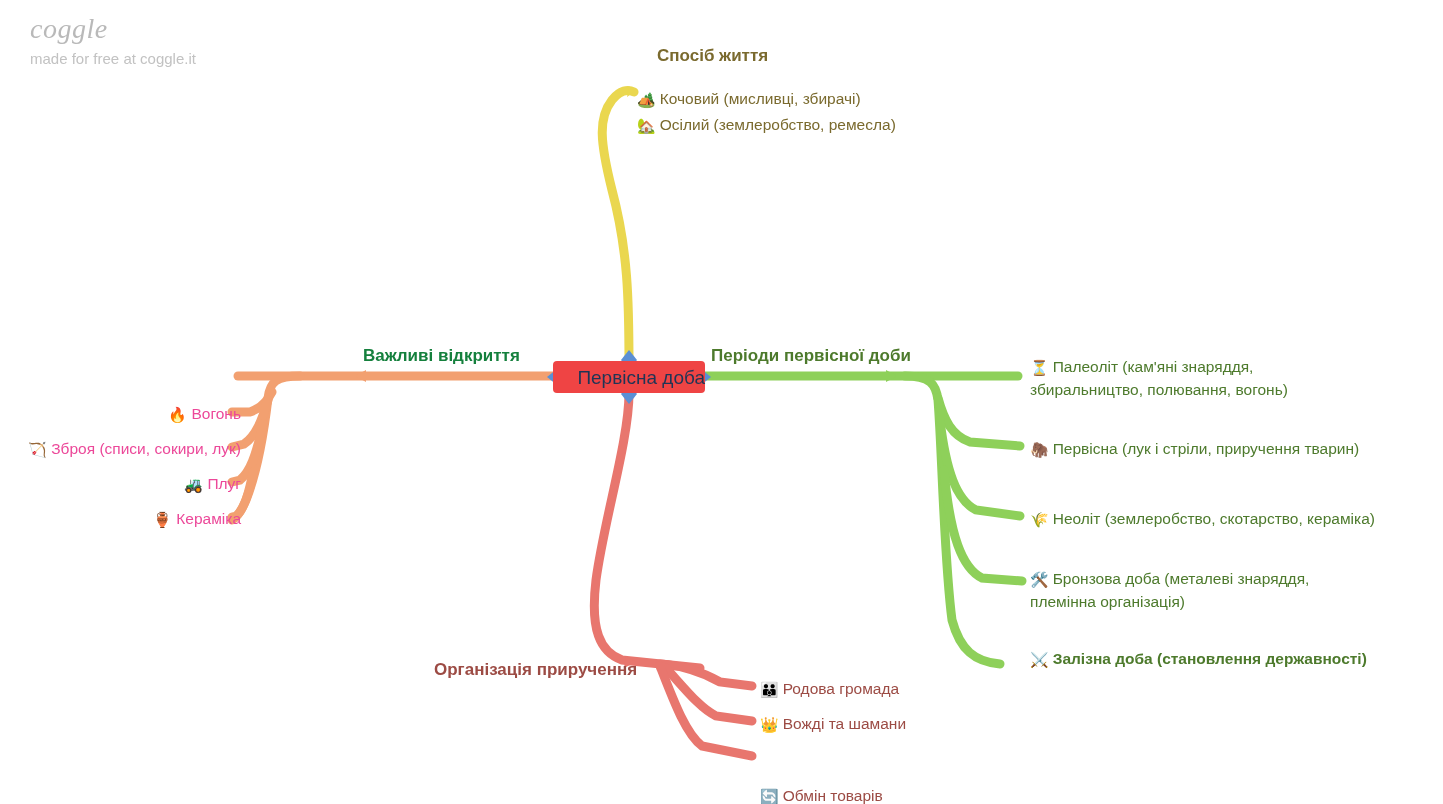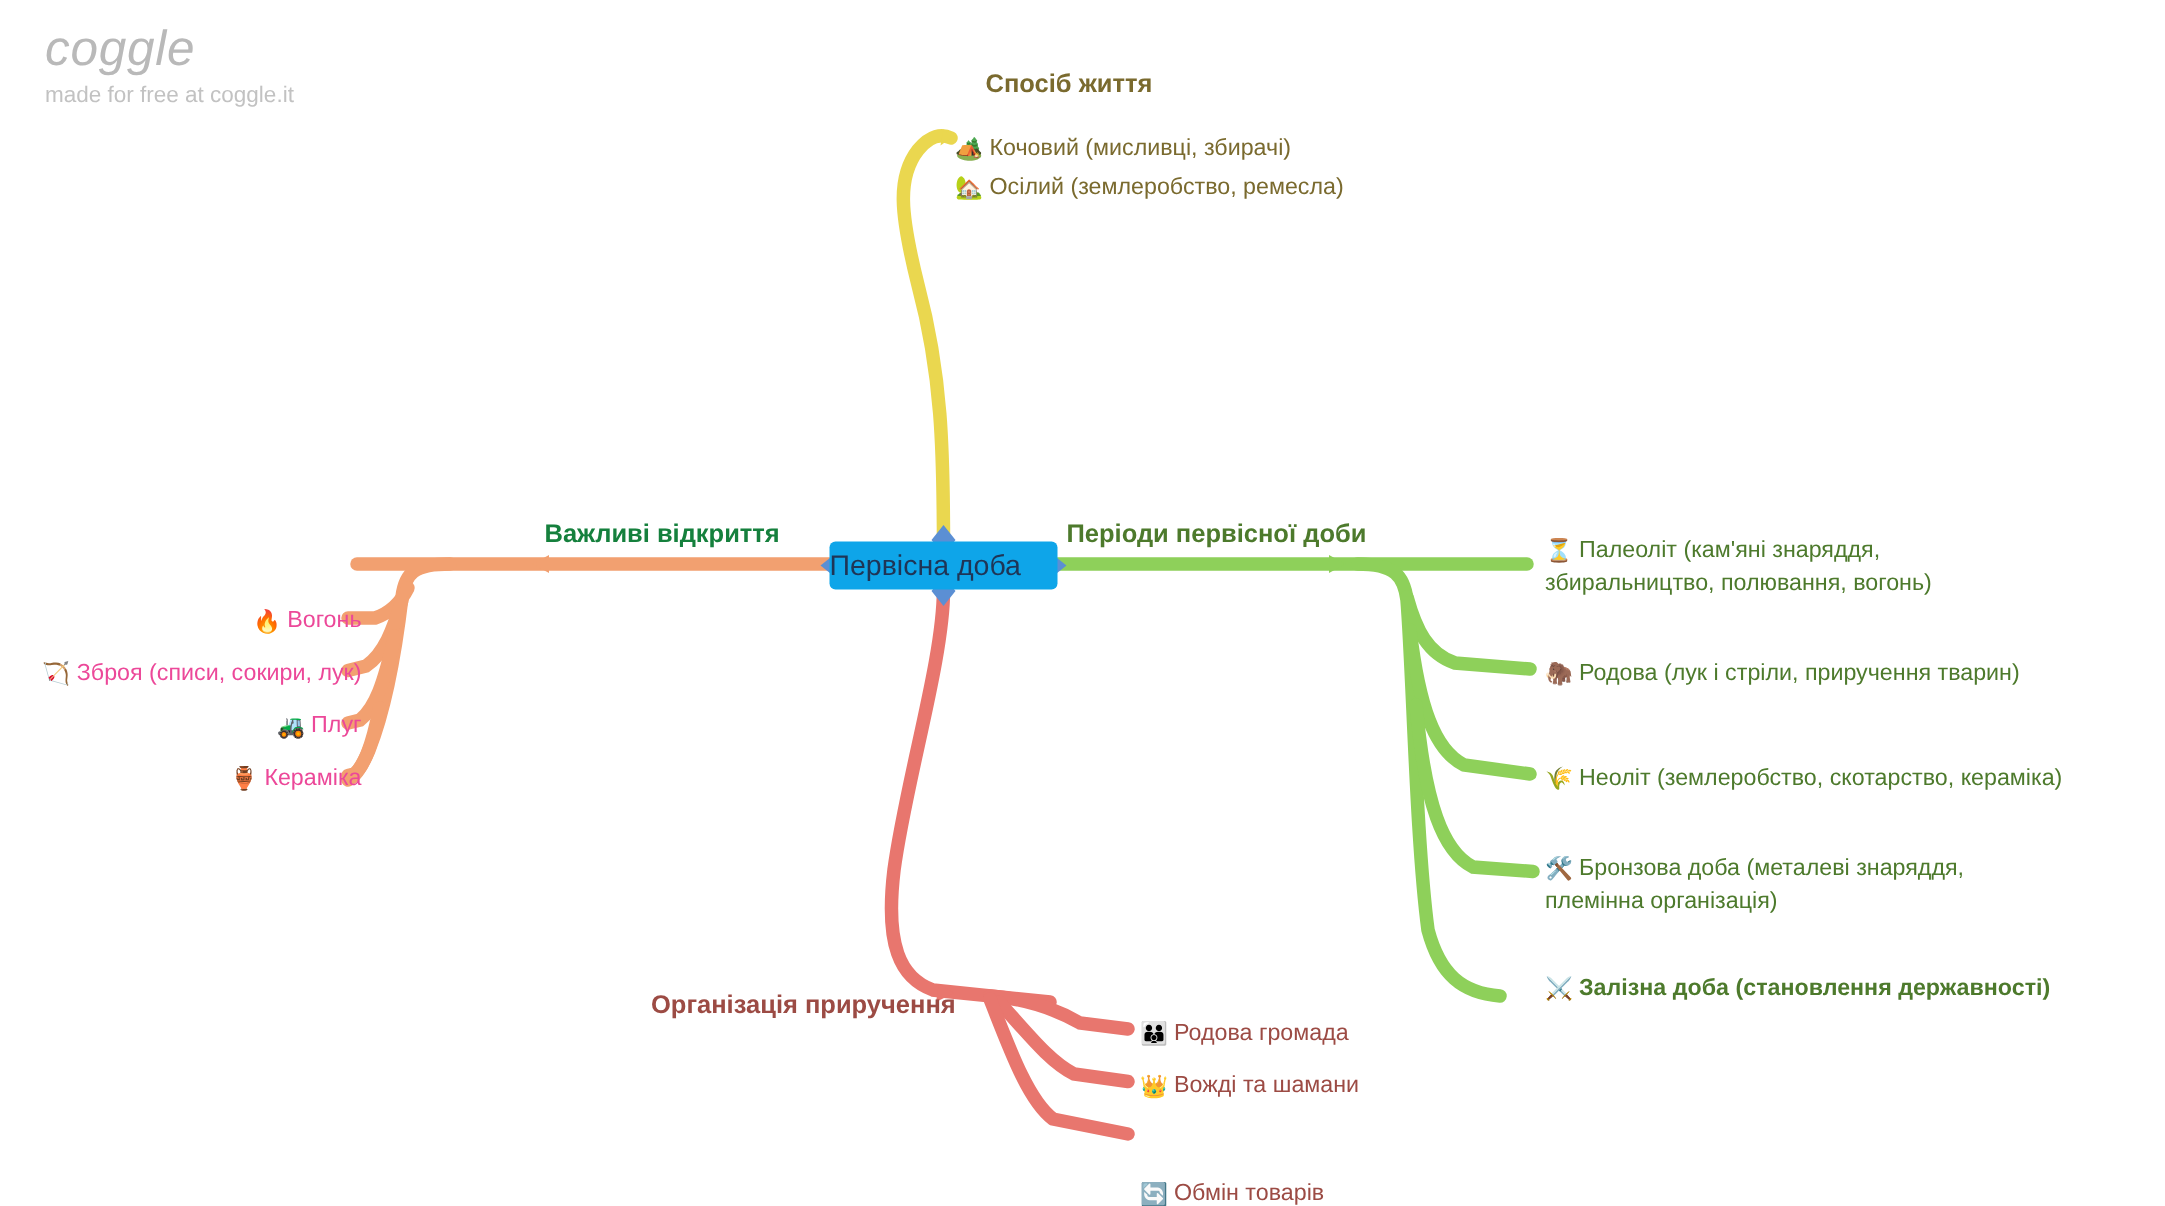--- a/index.html
+++ b/index.html
@@ -23,48 +23,48 @@
   }
 
   
   .brand {
     position: absolute;
     left: 30px;
     top: 14px;
     user-select: none;
   }
   .brand-logo {
-    font-family: Liberation Sans, sans-serif;
+    font-family: Liberation Serif, serif;
     font-style: italic;
-    font-size: 33px;
+    font-size: 28px;
     color: #b9b9b9;
     letter-spacing: 0.5px;
     line-height: 1.1;
   }
   .brand-sub {
     font-family: "Liberation Sans", sans-serif;
     font-size: 15px;
     color: #c2c2c2;
     margin-top: 6px;
     line-height: 1.1;
   }
 
   
   .center-node {
     position: absolute;
     left: 553px;
     top: 361px;
     width: 152px;
     height: 32px;
-    background: #0ea5e9;
+    background: #ef4444;
     border-radius: 4px;
     box-sizing: border-box;
     display: flex;
     align-items: center;
-    justify-content: flex-start;
+    justify-content: flex-end;
     color: #1f3556;
     font-size: 19px;
     line-height: 1;
     white-space: nowrap;
     z-index: 6;
   }
 
   
   .branch-label {
     position: absolute;
@@ -199,21 +199,21 @@
   <span class="emoji">🚜</span><span>Плуг</span>
 </div>
 <div class="leaf leaf-left c-orange" style="left:0px; top:508px; width:228px;">
   <span class="emoji">🏺</span><span>Кераміка</span>
 </div>
 
 <div class="leaf leaf-right c-green" style="left:1030px; top:356px; width:330px;">
   <span class="emoji">⏳</span><span>Палеоліт (кам'яні знаряддя, збиральництво, полювання, вогонь)</span>
 </div>
 <div class="leaf leaf-right c-green" style="left:1030px; top:438px; width:400px;">
-  <span class="emoji">🦣</span><span>Родова (лук і стріли, приручення тварин)</span>
+  <span class="emoji">🦣</span><span>Первісна (лук і стріли, приручення тварин)</span>
 </div>
 <div class="leaf leaf-right c-green" style="left:1030px; top:508px; width:400px;">
   <span class="emoji">🌾</span><span>Неоліт (землеробство, скотарство, кераміка)</span>
 </div>
 <div class="leaf leaf-right c-green" style="left:1030px; top:568px; width:335px;">
   <span class="emoji">🛠️</span><span>Бронзова доба (металеві знаряддя, племінна організація)</span>
 </div>
 <div class="leaf leaf-right c-green" style="left:1030px; top:648px; width:400px;font-weight:bold;">
   <span class="emoji">⚔️</span><span>Залізна доба (становлення державності)</span>
 </div>

